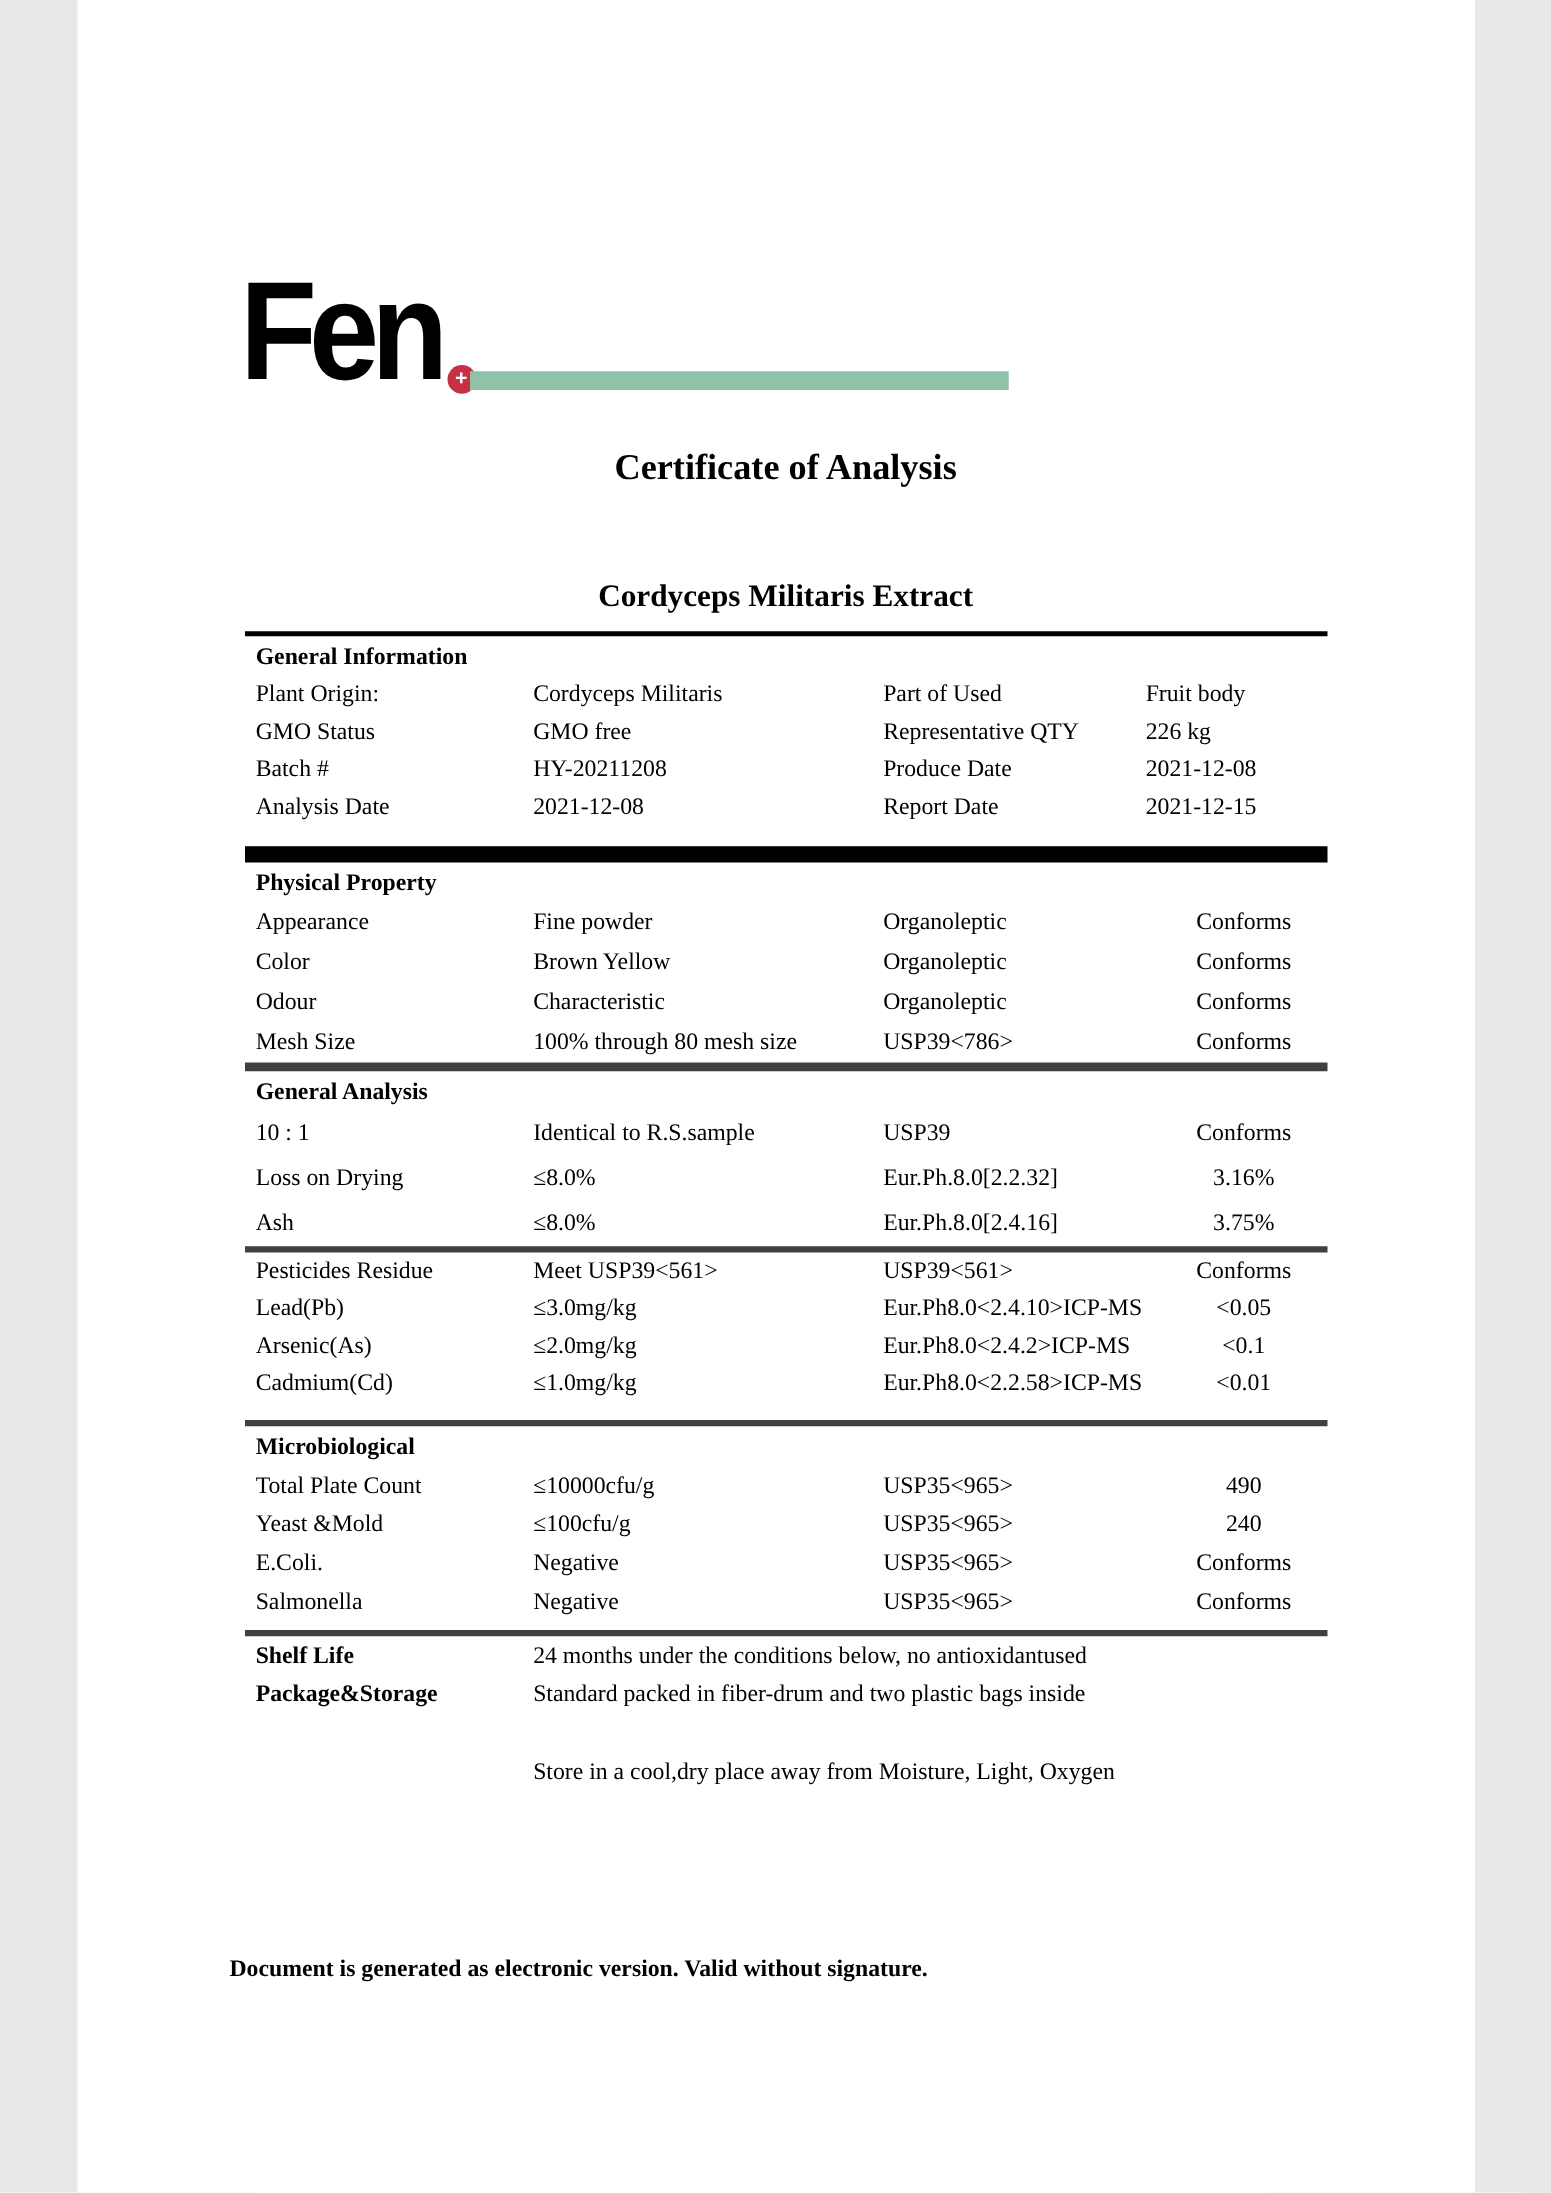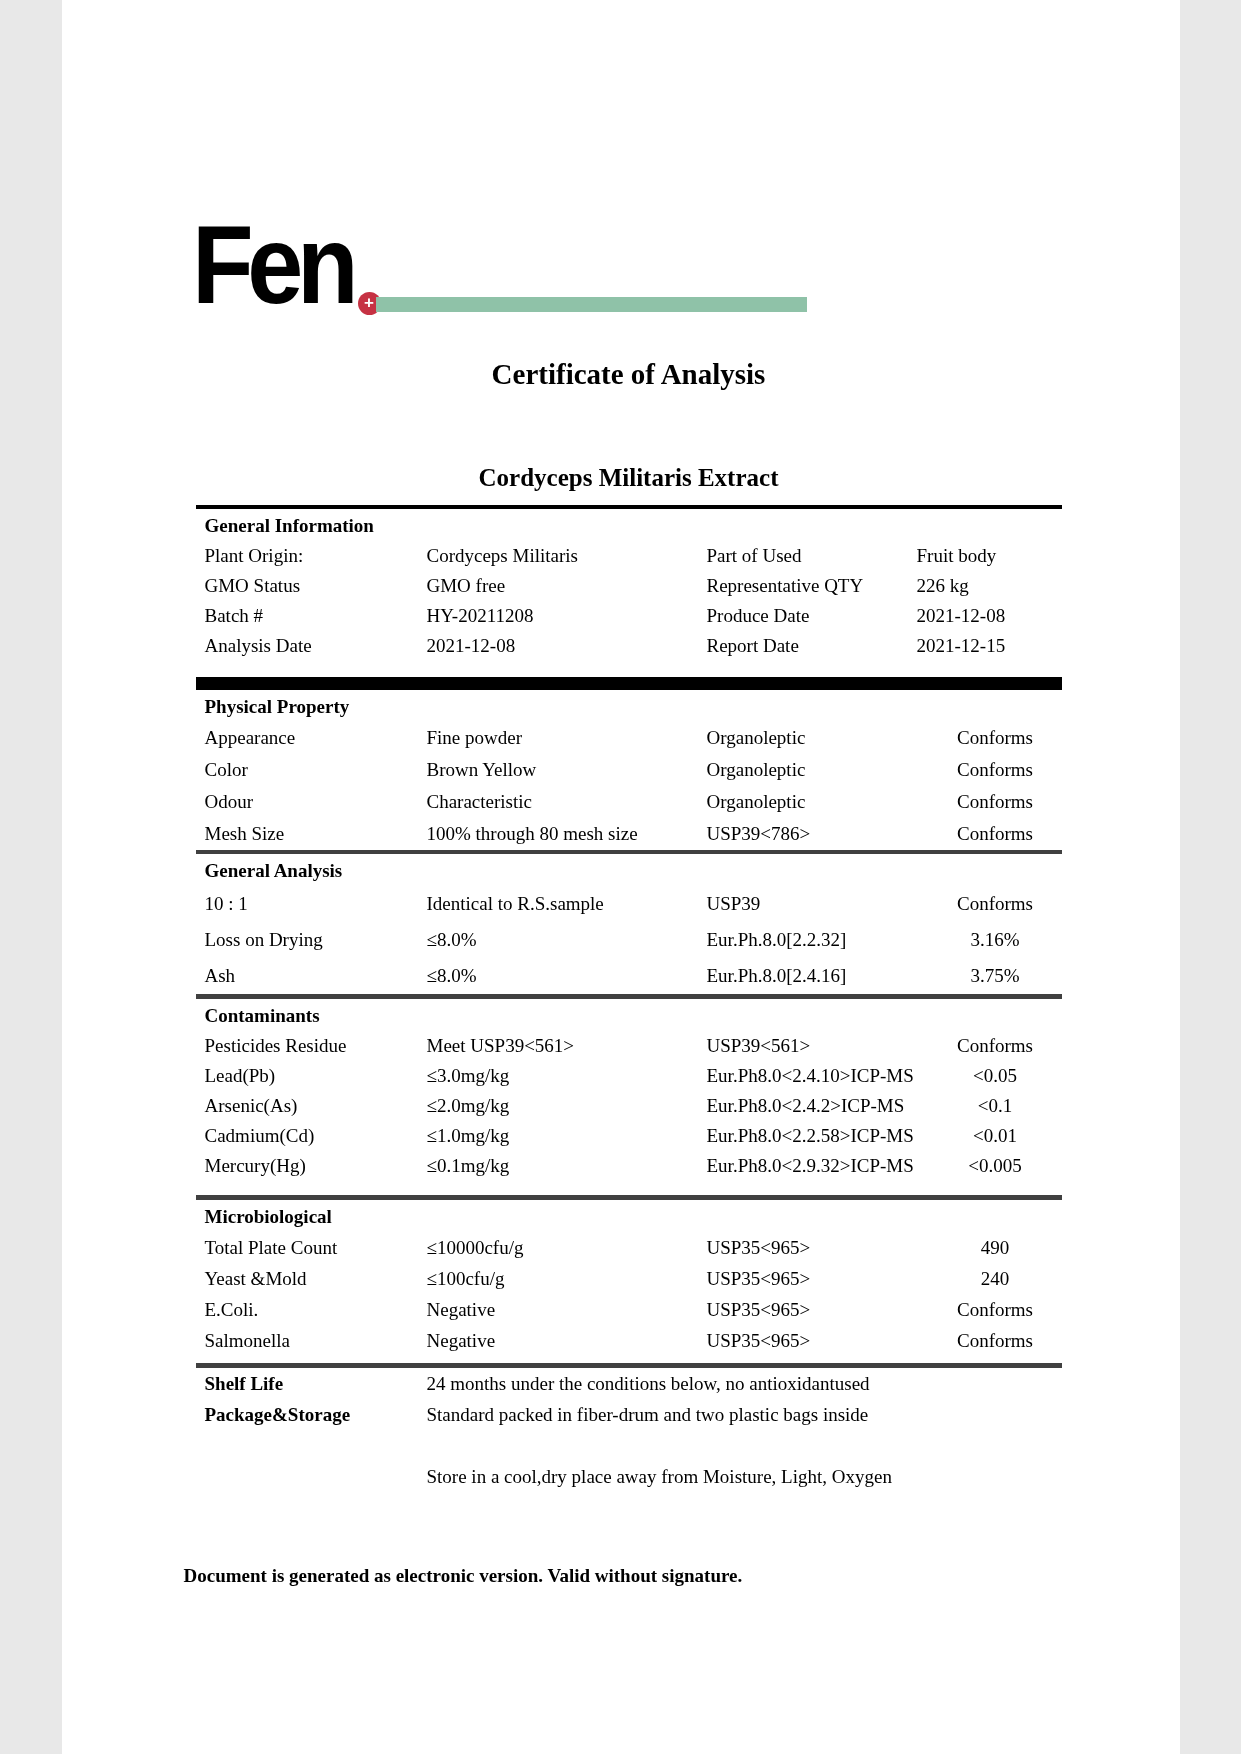--- a/index.html
+++ b/index.html
@@ -61,21 +61,21 @@
   }
   .cols .c4{text-align:center;}
   .info-row{grid-template-columns:222px 280px 210px 1fr;}
   .info-row .c4{text-align:left;}
   .tbl-heading{
     height:32px;line-height:34px;
     padding-left:9px;font-weight:bold;white-space:nowrap;
   }
   .gi-block{padding-bottom:16px;}
   .header-row{font-weight:bold;height:32px;line-height:32px;}
-  .section{border-bottom:4px solid #404040;}
+  .section{border-bottom:7px solid #404040;}
   .section .srow{height:32px;line-height:32px;}
   .section:nth-of-type(2){border-bottom-width:5px;}
   .section:nth-of-type(2) .srow{height:36px;line-height:36px;}
   .section:nth-of-type(3){border-bottom-width:5px;padding-bottom:14px;}
   .section:nth-of-type(3) .srow{height:30px;line-height:30px;}
   .section:nth-of-type(4){border-bottom-width:5px;padding-bottom:7px;}
   .section:nth-of-type(4) .srow{height:31px;line-height:31px;}
   
   .storage-row{
     display:grid;grid-template-columns:222px 1fr;
@@ -187,21 +187,20 @@
   </div>
             <div class="cols srow">
     <span class="c1">Ash</span>
     <span class="c2">≤8.0%</span>
     <span class="c3">Eur.Ph.8.0[2.4.16]</span>
     <span class="c4">3.75%</span>
   </div>
           </div>
   </div>
         <div class="section">
-    <div class="tbl-heading">Contaminants</div>
     <div class="sec-rows">
             <div class="cols srow">
     <span class="c1">Pesticides Residue</span>
     <span class="c2">Meet USP39&lt;561&gt;</span>
     <span class="c3">USP39&lt;561&gt;</span>
     <span class="c4">Conforms</span>
   </div>
             <div class="cols srow">
     <span class="c1">Lead(Pb)</span>
     <span class="c2">≤3.0mg/kg</span>
@@ -213,26 +212,20 @@
     <span class="c2">≤2.0mg/kg</span>
     <span class="c3">Eur.Ph8.0&lt;2.4.2&gt;ICP-MS</span>
     <span class="c4">&lt;0.1</span>
   </div>
             <div class="cols srow">
     <span class="c1">Cadmium(Cd)</span>
     <span class="c2">≤1.0mg/kg</span>
     <span class="c3">Eur.Ph8.0&lt;2.2.58&gt;ICP-MS</span>
     <span class="c4">&lt;0.01</span>
   </div>
-            <div class="cols srow">
-    <span class="c1">Mercury(Hg)</span>
-    <span class="c2">≤0.1mg/kg</span>
-    <span class="c3">Eur.Ph8.0&lt;2.9.32&gt;ICP-MS</span>
-    <span class="c4">&lt;0.005</span>
-  </div>
           </div>
   </div>
         <div class="section">
     <div class="tbl-heading">Microbiological</div>
     <div class="sec-rows">
             <div class="cols srow">
     <span class="c1">Total Plate Count</span>
     <span class="c2">≤10000cfu/g</span>
     <span class="c3">USP35&lt;965&gt;</span>
     <span class="c4">490</span>

